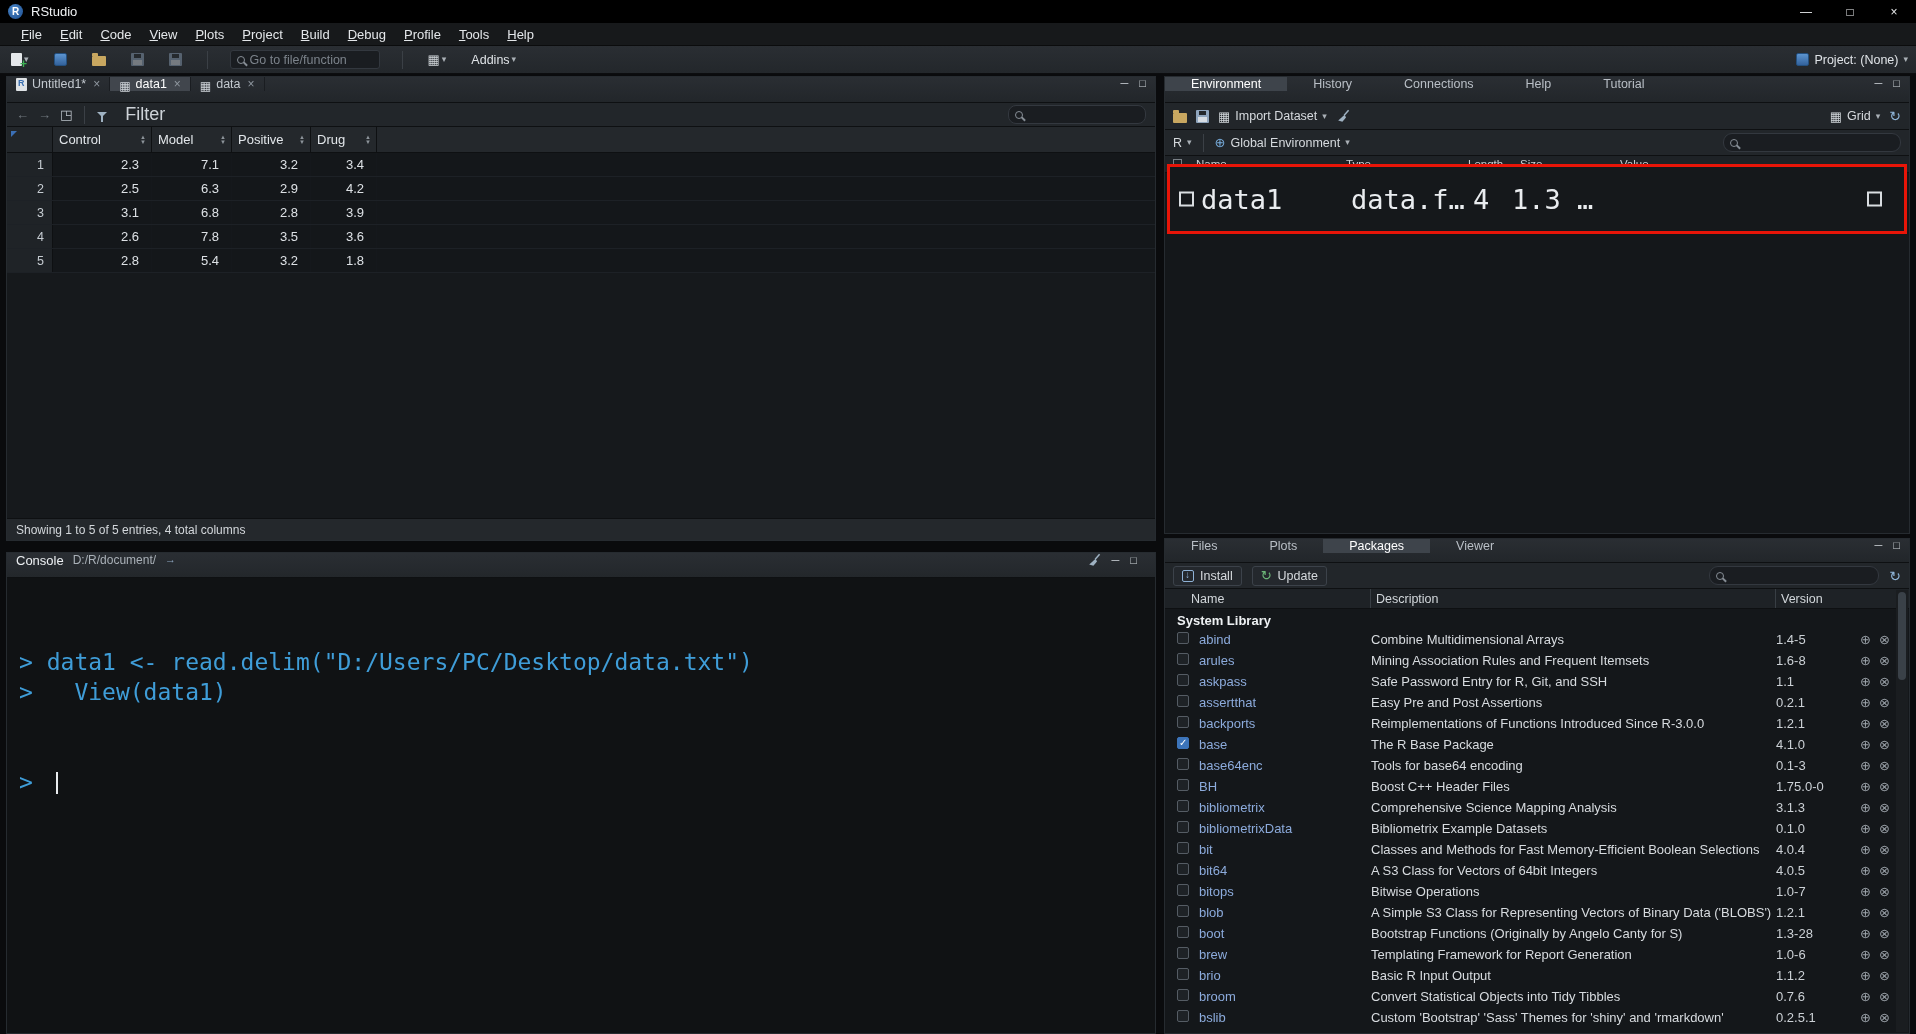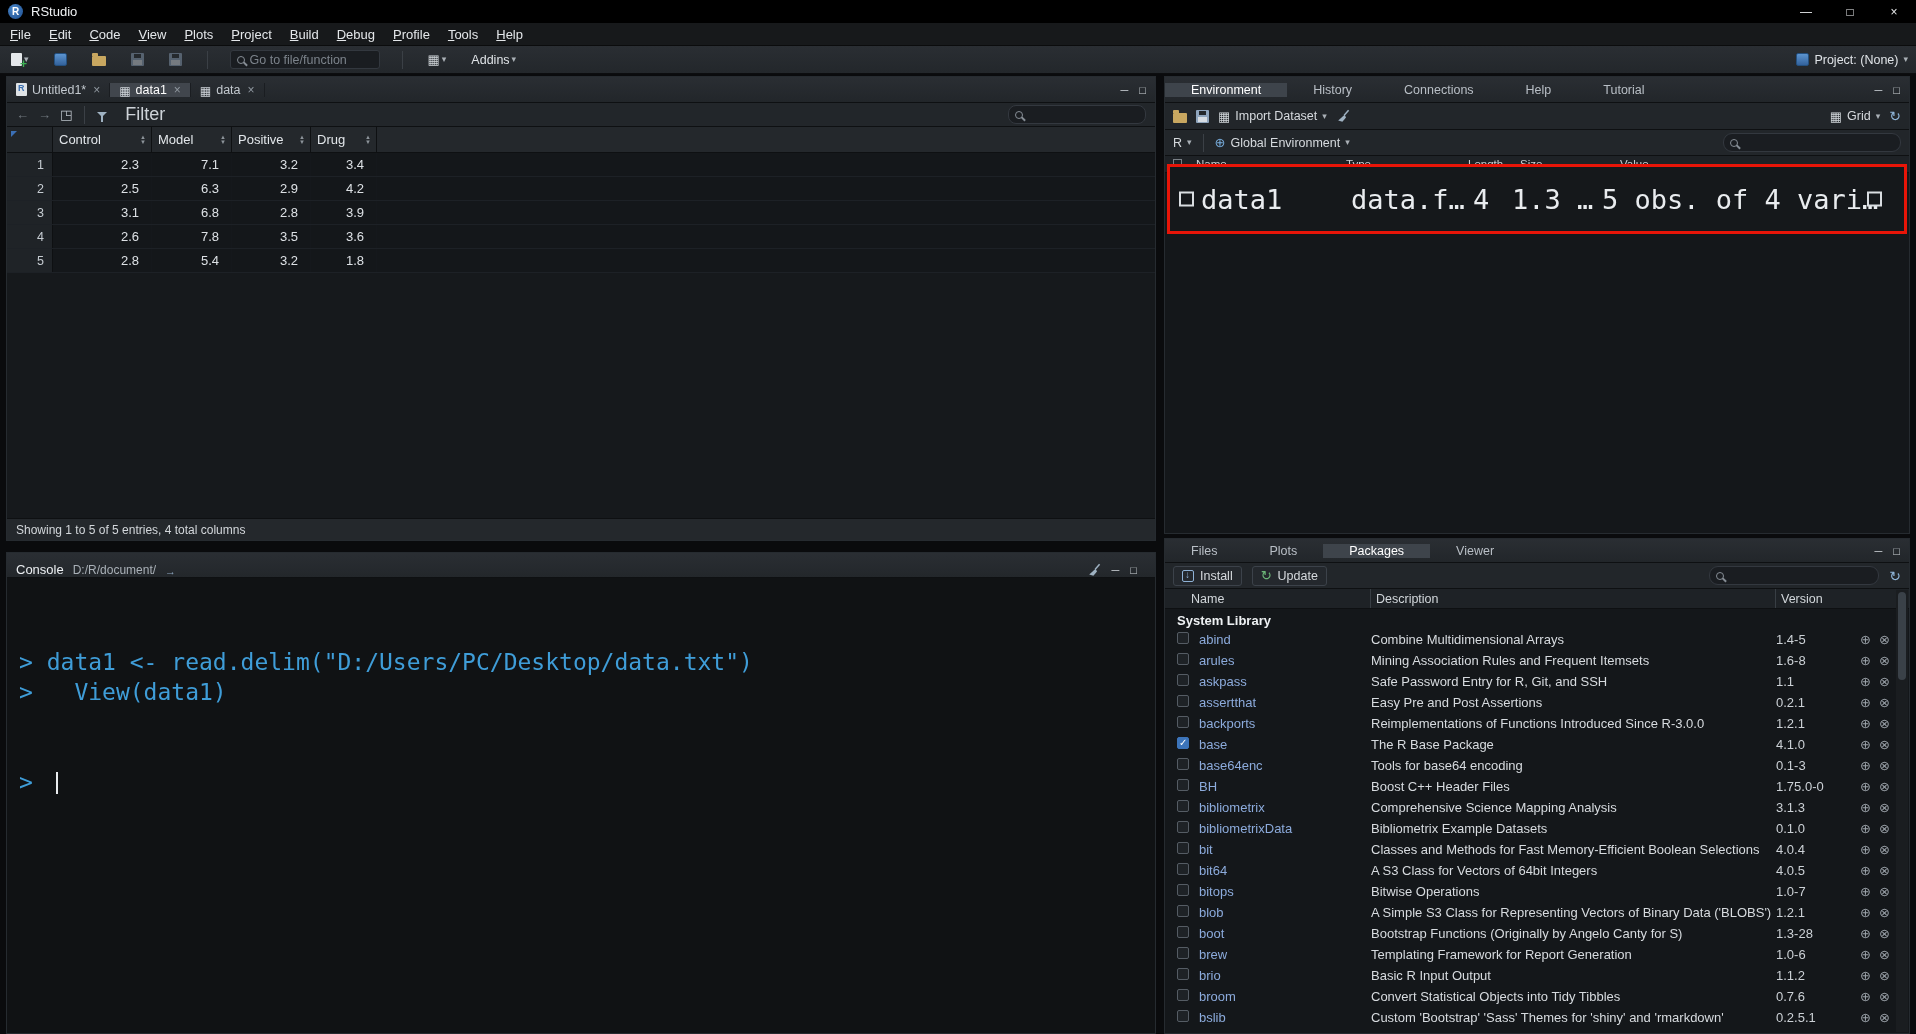--- a/index.html
+++ b/index.html
@@ -8,21 +8,21 @@
   .app{position:relative;width:1916px;height:1034px;background:#0a0b0d;overflow:hidden}
 
   
   .titlebar{height:23px;background:#000;display:flex;align-items:center;padding-left:8px}
   .r-logo{width:15px;height:15px;border-radius:50%;background:radial-gradient(circle at 35% 30%,#4a86c8,#1d4e8f);color:#fff;font-size:10px;font-weight:bold;display:flex;align-items:center;justify-content:center;margin-right:8px;flex:none}
   .titlebar-title{font-size:13px;color:#f0f2f4}
   .win-controls{margin-left:auto;display:flex;height:100%}
   .win-btn{width:44px;display:flex;align-items:center;justify-content:center;font-size:12px;color:#e8eaec}
 
   
-  .menubar{height:23px;background:#17191b;display:flex;align-items:center;padding-left:1px;border-bottom:1px solid #0b0c0d}
+  .menubar{height:23px;background:#17191b;display:flex;align-items:center;padding-left:12px;border-bottom:1px solid #0b0c0d}
   .menu-item{display:inline-block;padding:2px 9px;font-size:13px;color:#e4e7ea;cursor:default}
   .menu-item::first-letter{text-decoration:underline}
 
   
   .toolbar{height:28px;background:linear-gradient(#2a2e33,#23272b);display:flex;align-items:center;padding:0 8px;gap:19px;border-bottom:1px solid #0c0d0f}
   .tb-icon{display:flex;align-items:center;gap:2px;padding:2px 3px}
   .caret{font-size:9px;color:#aab0b6;line-height:1}
   .page-icon{width:11px;height:13px;background:#e4e7ea;border-radius:1px;position:relative;display:inline-block}
   .page-icon.plus::after{content:"+";position:absolute;right:-5px;bottom:-5px;color:#3db153;font-size:12px;font-weight:bold}
   .folder-icon{width:14px;height:10px;background:#c8a760;border-radius:1px;position:relative;display:inline-block;margin-top:3px}
@@ -45,21 +45,21 @@
   
   .main{position:absolute;top:76px;left:6px;right:6px;bottom:0;display:flex;gap:8px}
   .left-col{width:1150px;display:flex;flex-direction:column;gap:11px;flex:none}
   .right-col{flex:1;display:flex;flex-direction:column;gap:4px}
   .pane{background:#14171a;border:1px solid #262b30;display:flex;flex-direction:column;overflow:hidden;position:relative}
   .source-pane{height:465px;flex:none}
   .console-pane{flex:1}
   .env-pane{height:458px;flex:none}
   .pkg-pane{flex:1}
 
-  .tabstrip{height:26px;background:linear-gradient(#2a2e33,#22262a);display:flex;align-items:center;flex:none;border-bottom:1px solid #0e1012}
+  .tabstrip{height:26px;background:linear-gradient(#2a2e33,#22262a);display:flex;align-items:flex-start;flex:none;border-bottom:1px solid #0e1012}
   .stab{display:flex;align-items:center;gap:5px;padding:0 9px;font-size:12.5px;color:#c3c9cf;border-right:1px solid #1a1d21}
   .stab.active{background:#41464d;color:#fff}
   .tab-close{font-size:12px;color:#9098a0;margin-left:2px}
   .tab-icon{width:11px;height:13px;background:#dfe3e6;border-radius:1px;position:relative;display:inline-block;flex:none}
   .tab-icon::after{content:"R";position:absolute;left:2px;top:0;font-size:9px;font-weight:bold;color:#3a6fb0}
   .tab-icon.grid{background:transparent;width:auto;height:13px}
   .tab-icon.grid::after{content:"▦";position:static;font-size:12px;color:#ced3d8;font-weight:normal}
   .ptab{display:flex;align-items:center;padding:0 26px;font-size:12.5px;color:#b9bfc6}
   .ptab.active{background:#3e444b;color:#fff}
   .pane-ctrl{margin-left:auto;display:flex;align-items:center;gap:11px;padding:0 9px;color:#cfd4d9;font-size:11px}
@@ -82,21 +82,21 @@
   .grid-head > div:nth-child(5){width:66px}
   .sort{display:flex;flex-direction:column;line-height:4.5px;font-size:6px;color:#8d949b;text-align:center}
   .grow{display:flex;height:24px;border-bottom:1px solid #1d2126}
   .gut{width:46px;background:#1f2327;color:#c6ccd2;display:flex;align-items:center;justify-content:flex-end;padding-right:8px;border-right:1px solid #0e1012;font-size:12.5px}
   .gc{display:flex;align-items:center;justify-content:flex-end;padding-right:12px;border-right:1px solid #15181c;color:#dde1e5}
   .w-control{width:99px}.w-model{width:80px}.w-positive{width:79px}.w-drug{width:66px}
   .dv-fill{flex:1;background:#16191c}
   .statusbar{height:22px;background:#24282c;border-top:1px solid #0e1012;display:flex;align-items:center;padding:0 9px;font-size:12px;color:#d3d7db;flex:none}
 
   
-  .console-header{height:25px;background:linear-gradient(#2a2e33,#23272b);display:flex;align-items:flex-end;gap:9px;padding:0 9px;border-bottom:1px solid #0e1012;flex:none}
+  .console-header{height:25px;background:linear-gradient(#2a2e33,#23272b);display:flex;align-items:flex-start;gap:9px;padding:0 9px;border-bottom:1px solid #0e1012;flex:none}
   .console-title{font-size:13px;color:#eceff2}
   .console-path{font-size:12px;color:#a9b0b7}
   .path-arrow{font-size:11px;color:#8fa8c2}
   .console-body{flex:1;background:#101214;padding:9px 12px;font-family:"DejaVu Sans Mono","Liberation Mono",monospace;font-size:23px;line-height:30px;color:#3f9dd8;white-space:pre}
   .cursor{display:inline-block;width:2px;height:22px;background:#e8ebee;vertical-align:-4px;margin-left:9px}
 
   
   .env-toolbar{height:27px;background:#22262a;border-bottom:1px solid #0e1012;display:flex;align-items:center;gap:9px;padding:0 8px;flex:none}
   .env-row2{height:26px;background:#22262a;border-bottom:1px solid #0e1012;display:flex;align-items:center;gap:8px;padding:0 8px;flex:none;font-size:12.5px;color:#e3e6e9}
   .tool-label{display:flex;align-items:center;gap:5px;font-size:12.5px;color:#d6dade}
@@ -419,21 +419,20 @@
           <span class="egh-value">Value</span>
         </div>
 
         <div class="hl-box">
           <div class="hl-row">
             <span class="hl-cb"></span>
             <span class="hl-name">data1</span>
             <span class="hl-type">data.f…</span>
             <span class="hl-length">4</span>
             <span class="hl-size">1.3 …</span>
-            <span class="hl-value">5 obs. of 4 vari…</span>
             <span class="hl-view"></span>
           </div>
         </div>
 
         <div class="env-fill"></div>
       </div>
 
       <div class="pane pkg-pane">
         <div class="tabstrip" style="height:24px">
           <div class="ptab">

